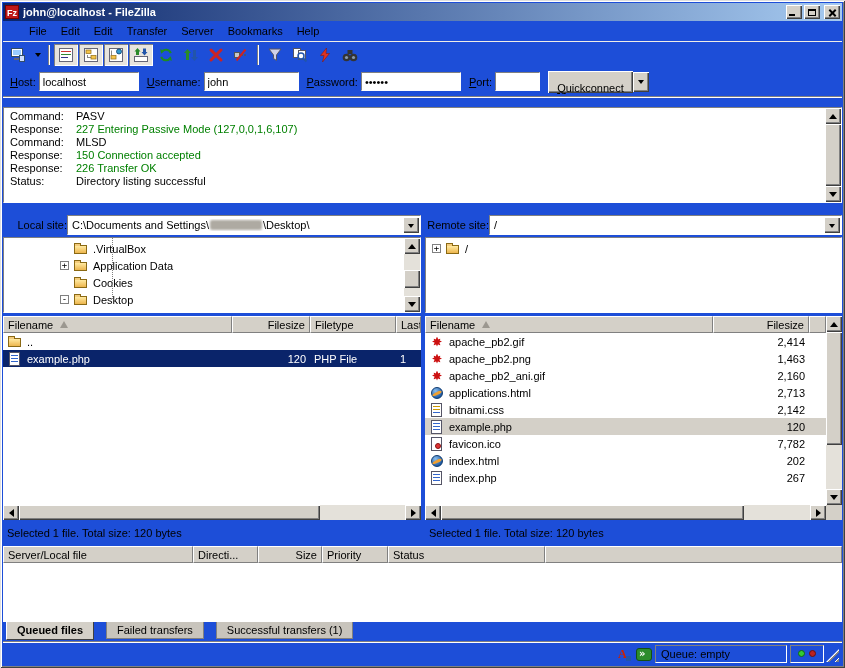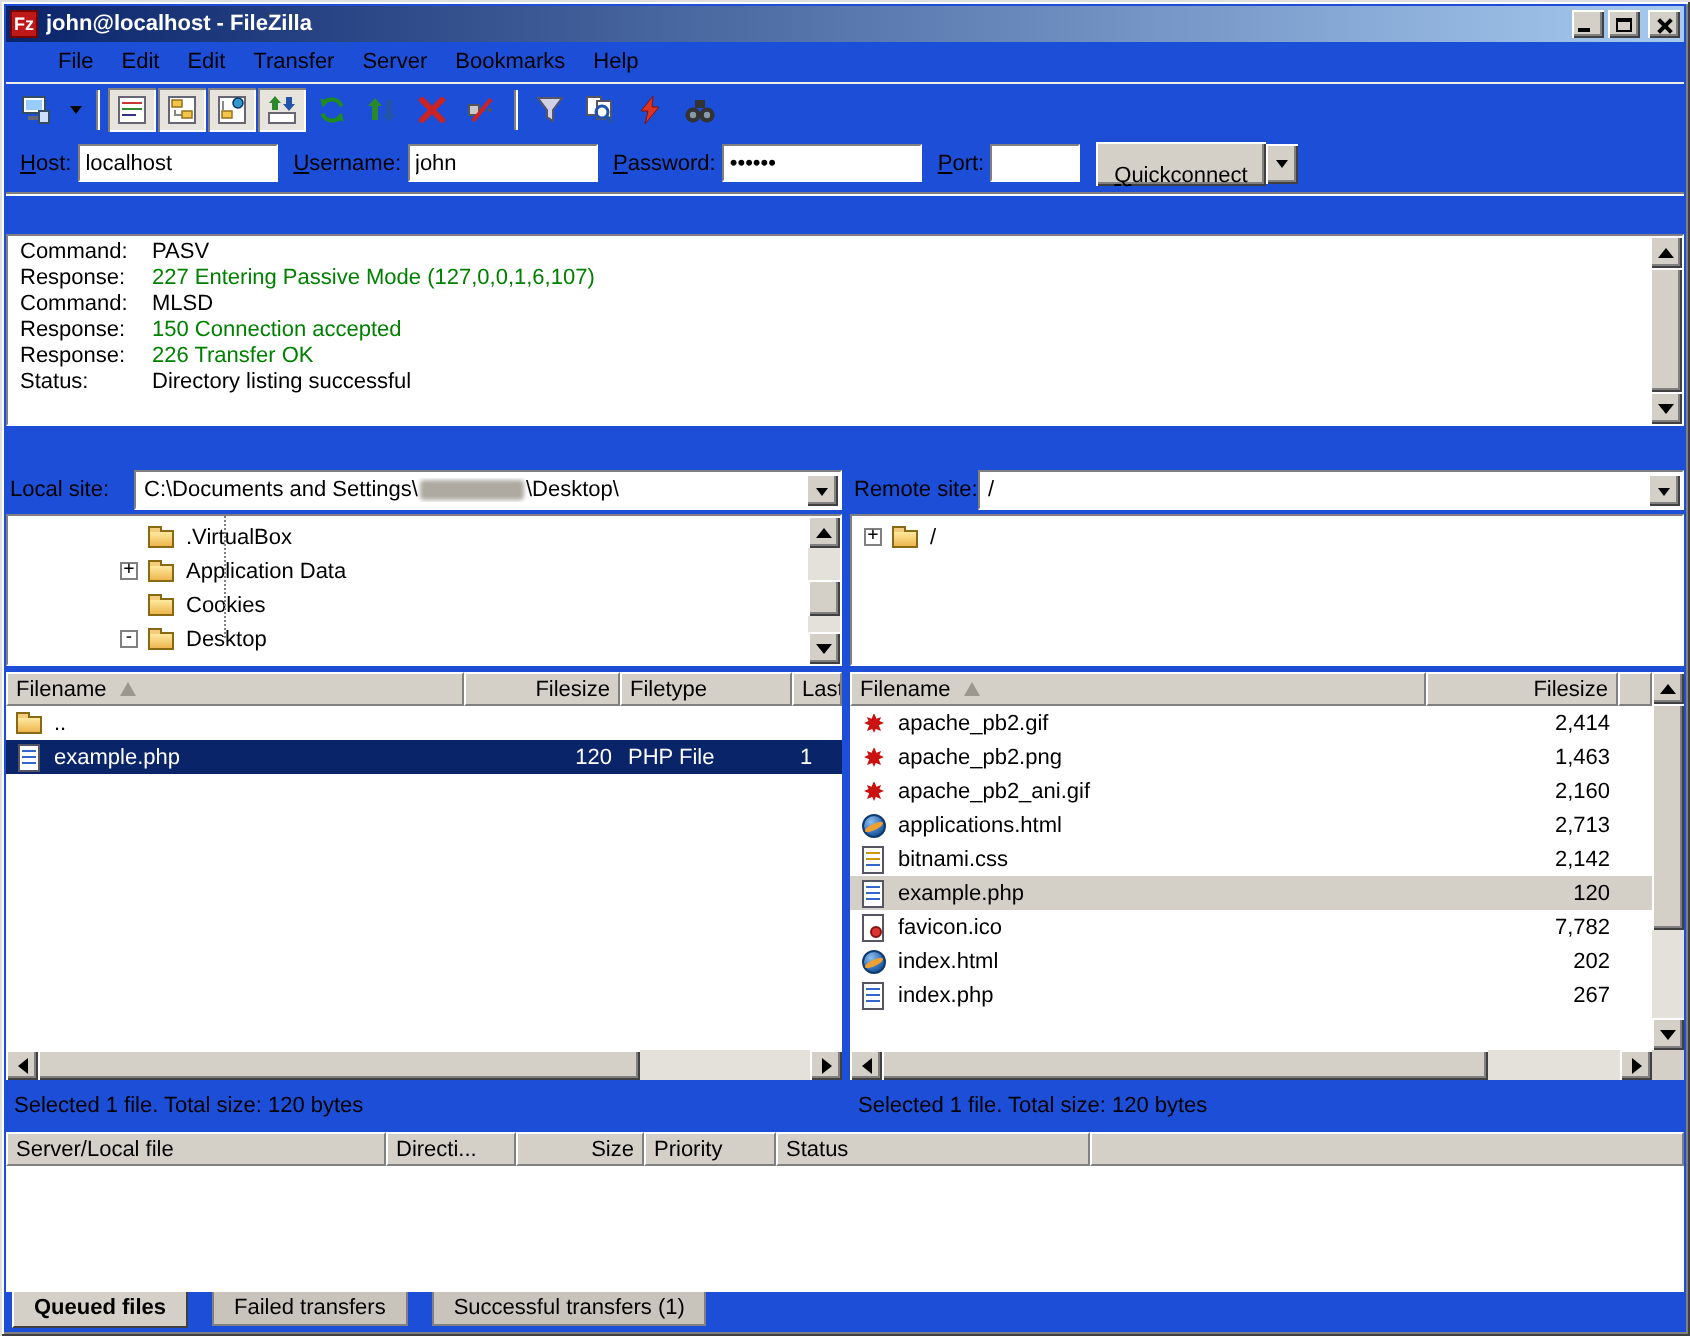--- a/index.html
+++ b/index.html
@@ -52,21 +52,21 @@
   .mn{text-decoration:underline;}
   .tfield{height:19px;border:1px solid #808080;border-right-color:#fff;border-bottom-color:#fff;
     background:#fff;font:11px "Liberation Sans",sans-serif;padding:1px 3px;outline:none;}
   .qc-btn{height:20px;margin-left:8px;padding:11px 9px;background:#D4D0C8;border:none;
     font:11px "Liberation Sans",sans-serif;
     box-shadow: inset 1px 1px 0 #fff, inset -1px -1px 0 #404040, inset -2px -2px 0 #808080;}
   .qc-dd{width:16px;height:20px;background:#D4D0C8;border:none;padding:0;
     box-shadow: inset 1px 1px 0 #fff, inset -1px -1px 0 #404040, inset -2px -2px 0 #808080;
     display:flex;align-items:center;justify-content:center;}
   
-  .logpanel{flex:none;height:96px;margin:20px 0;background:#fff;
+  .logpanel{flex:none;height:96px;margin:10px 0;background:#fff;
     border:1px solid;border-color:#808080 #fff #fff #808080;display:flex;overflow:hidden;}
   .log-lines{flex:1;padding:2px 0;overflow:hidden;}
   .log-line{height:13px;line-height:13px;white-space:nowrap;}
   .log-label{display:inline-block;width:72px;padding-left:6px;}
   .log-line[data-type="response"] .log-text{color:#008000;}
   .log-line[data-type="command"] .log-text{color:#000;}
   .log-line[data-type="status"] .log-text{color:#000;}
   
   .vscroll{width:16px;flex:none;background:#E4E1DA;display:flex;flex-direction:column;}
   .hscroll{height:15px;flex:none;background:#E4E1DA;display:flex;}
@@ -80,21 +80,21 @@
     box-shadow: inset 1px 1px 0 #fff, inset -1px -1px 0 #404040, inset -2px -2px 0 #808080;}
   .hthumb{position:absolute;top:0;height:15px;background:#D4D0C8;
     box-shadow: inset 1px 1px 0 #fff, inset -1px -1px 0 #404040, inset -2px -2px 0 #808080;}
   .ar-up{width:0;height:0;border:4px solid transparent;border-bottom:5px solid #000;margin-top:-4px;}
   .ar-dn{width:0;height:0;border:4px solid transparent;border-top:5px solid #000;margin-bottom:-4px;}
   .ar-lf{width:0;height:0;border:4px solid transparent;border-right:5px solid #000;margin-left:-4px;}
   .ar-rt{width:0;height:0;border:4px solid transparent;border-left:5px solid #000;margin-right:-4px;}
   
   .panes-row{flex:none;height:330px;display:flex;overflow:hidden;}
   .vsplit{width:4px;flex:none;}
-  .pane{display:flex;flex-direction:column;overflow:hidden;}
+  .pane{display:flex;flex-direction:column;overflow:hidden;text-align:right;}
   .pane.left{width:418px;flex:none;}
   .pane.right{flex:1;}
   .site-row{flex:none;height:20px;margin:2px 0;display:flex;align-items:center;}
   .site-label{width:64px;flex:none;padding-left:2px;white-space:nowrap;}
   .combo{flex:1;height:20px;background:#fff;border:1px solid;border-color:#808080 #fff #fff #808080;
     display:flex;align-items:center;overflow:hidden;}
   .combo-text{flex:1;padding:0 4px;white-space:nowrap;overflow:hidden;display:flex;align-items:center;}
   .combo-btn{width:16px;height:16px;flex:none;margin:1px;background:#D4D0C8;border:none;padding:0;
     box-shadow: inset 1px 1px 0 #fff, inset -1px -1px 0 #404040, inset -2px -2px 0 #808080;
     display:flex;align-items:center;justify-content:center;}
@@ -635,14 +635,26 @@
       <div class="hcell stretch"></div>
     </div>
     <div class="qbody"></div>
     <div class="qtabs">
       <span class="qtab active">Queued files</span>
       <span class="qtab">Failed transfers</span>
       <span class="qtab">Successful transfers (1)</span>
     </div>
   </div>
 
+  <div class="statusbar">
+    <span class="sb-icon ascii-ic"></span>
+    <span class="sb-icon speed-ic"></span>
+    <div class="sb-seg sb-queue">
+        <span>Queue: empty</span>
+      </div>
+    <div class="sb-seg">
+      <span class="led led-green"></span>
+      <span class="led led-red"></span>
+    </div>
+    <span class="grip"></span>
+  </div>
 
 </div>
 
 </body></html>

